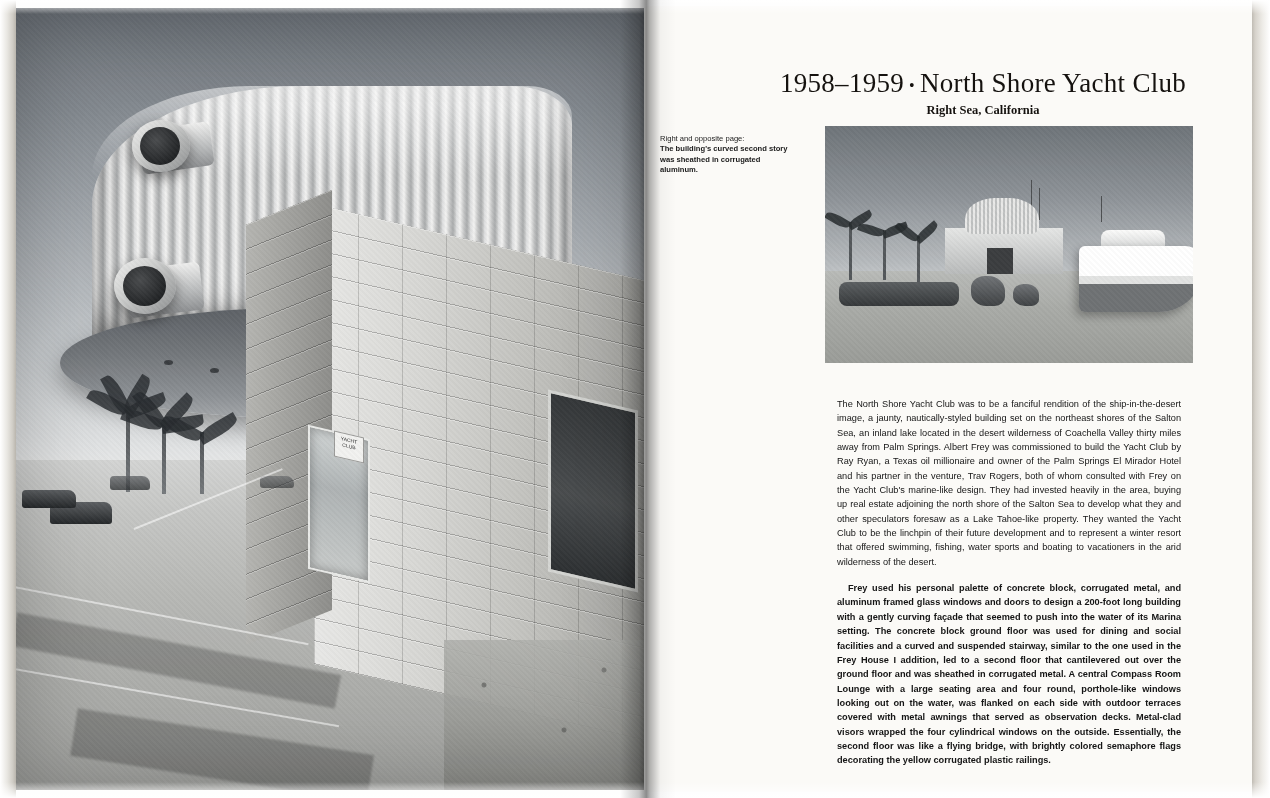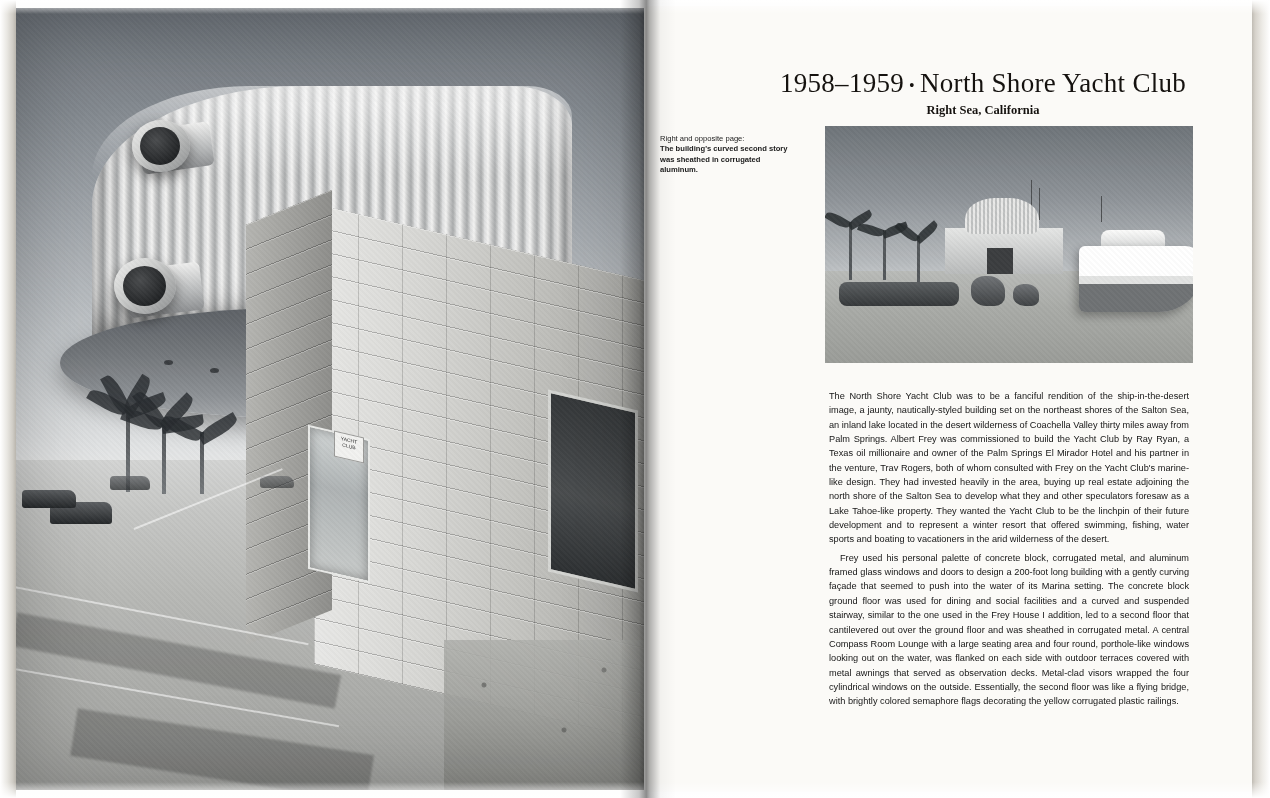--- a/index.html
+++ b/index.html
@@ -378,22 +378,22 @@
 
   .body-text {
     position: absolute;
     left: 180px; top: 379px;
     width: 368px;
     font-size: 9.2px;
     line-height: 14.35px;
     color: #151515;
     text-align: justify;
   }
-  .body-text p { margin: 4px; }
-  .body-text p + p { text-indent: 11px; }
+  .body-text p { margin: 12px; }
+  .body-text p + p { text-indent: 11px; font-weight: bold; }
 
   .folio {
     position: absolute;
     left: 180px; top: 742px;
     width: 368px;
     text-align: center;
     font-size: 7.5px;
     font-weight: bold;
     color: #1b1b1b;
     margin-top: 42px;

